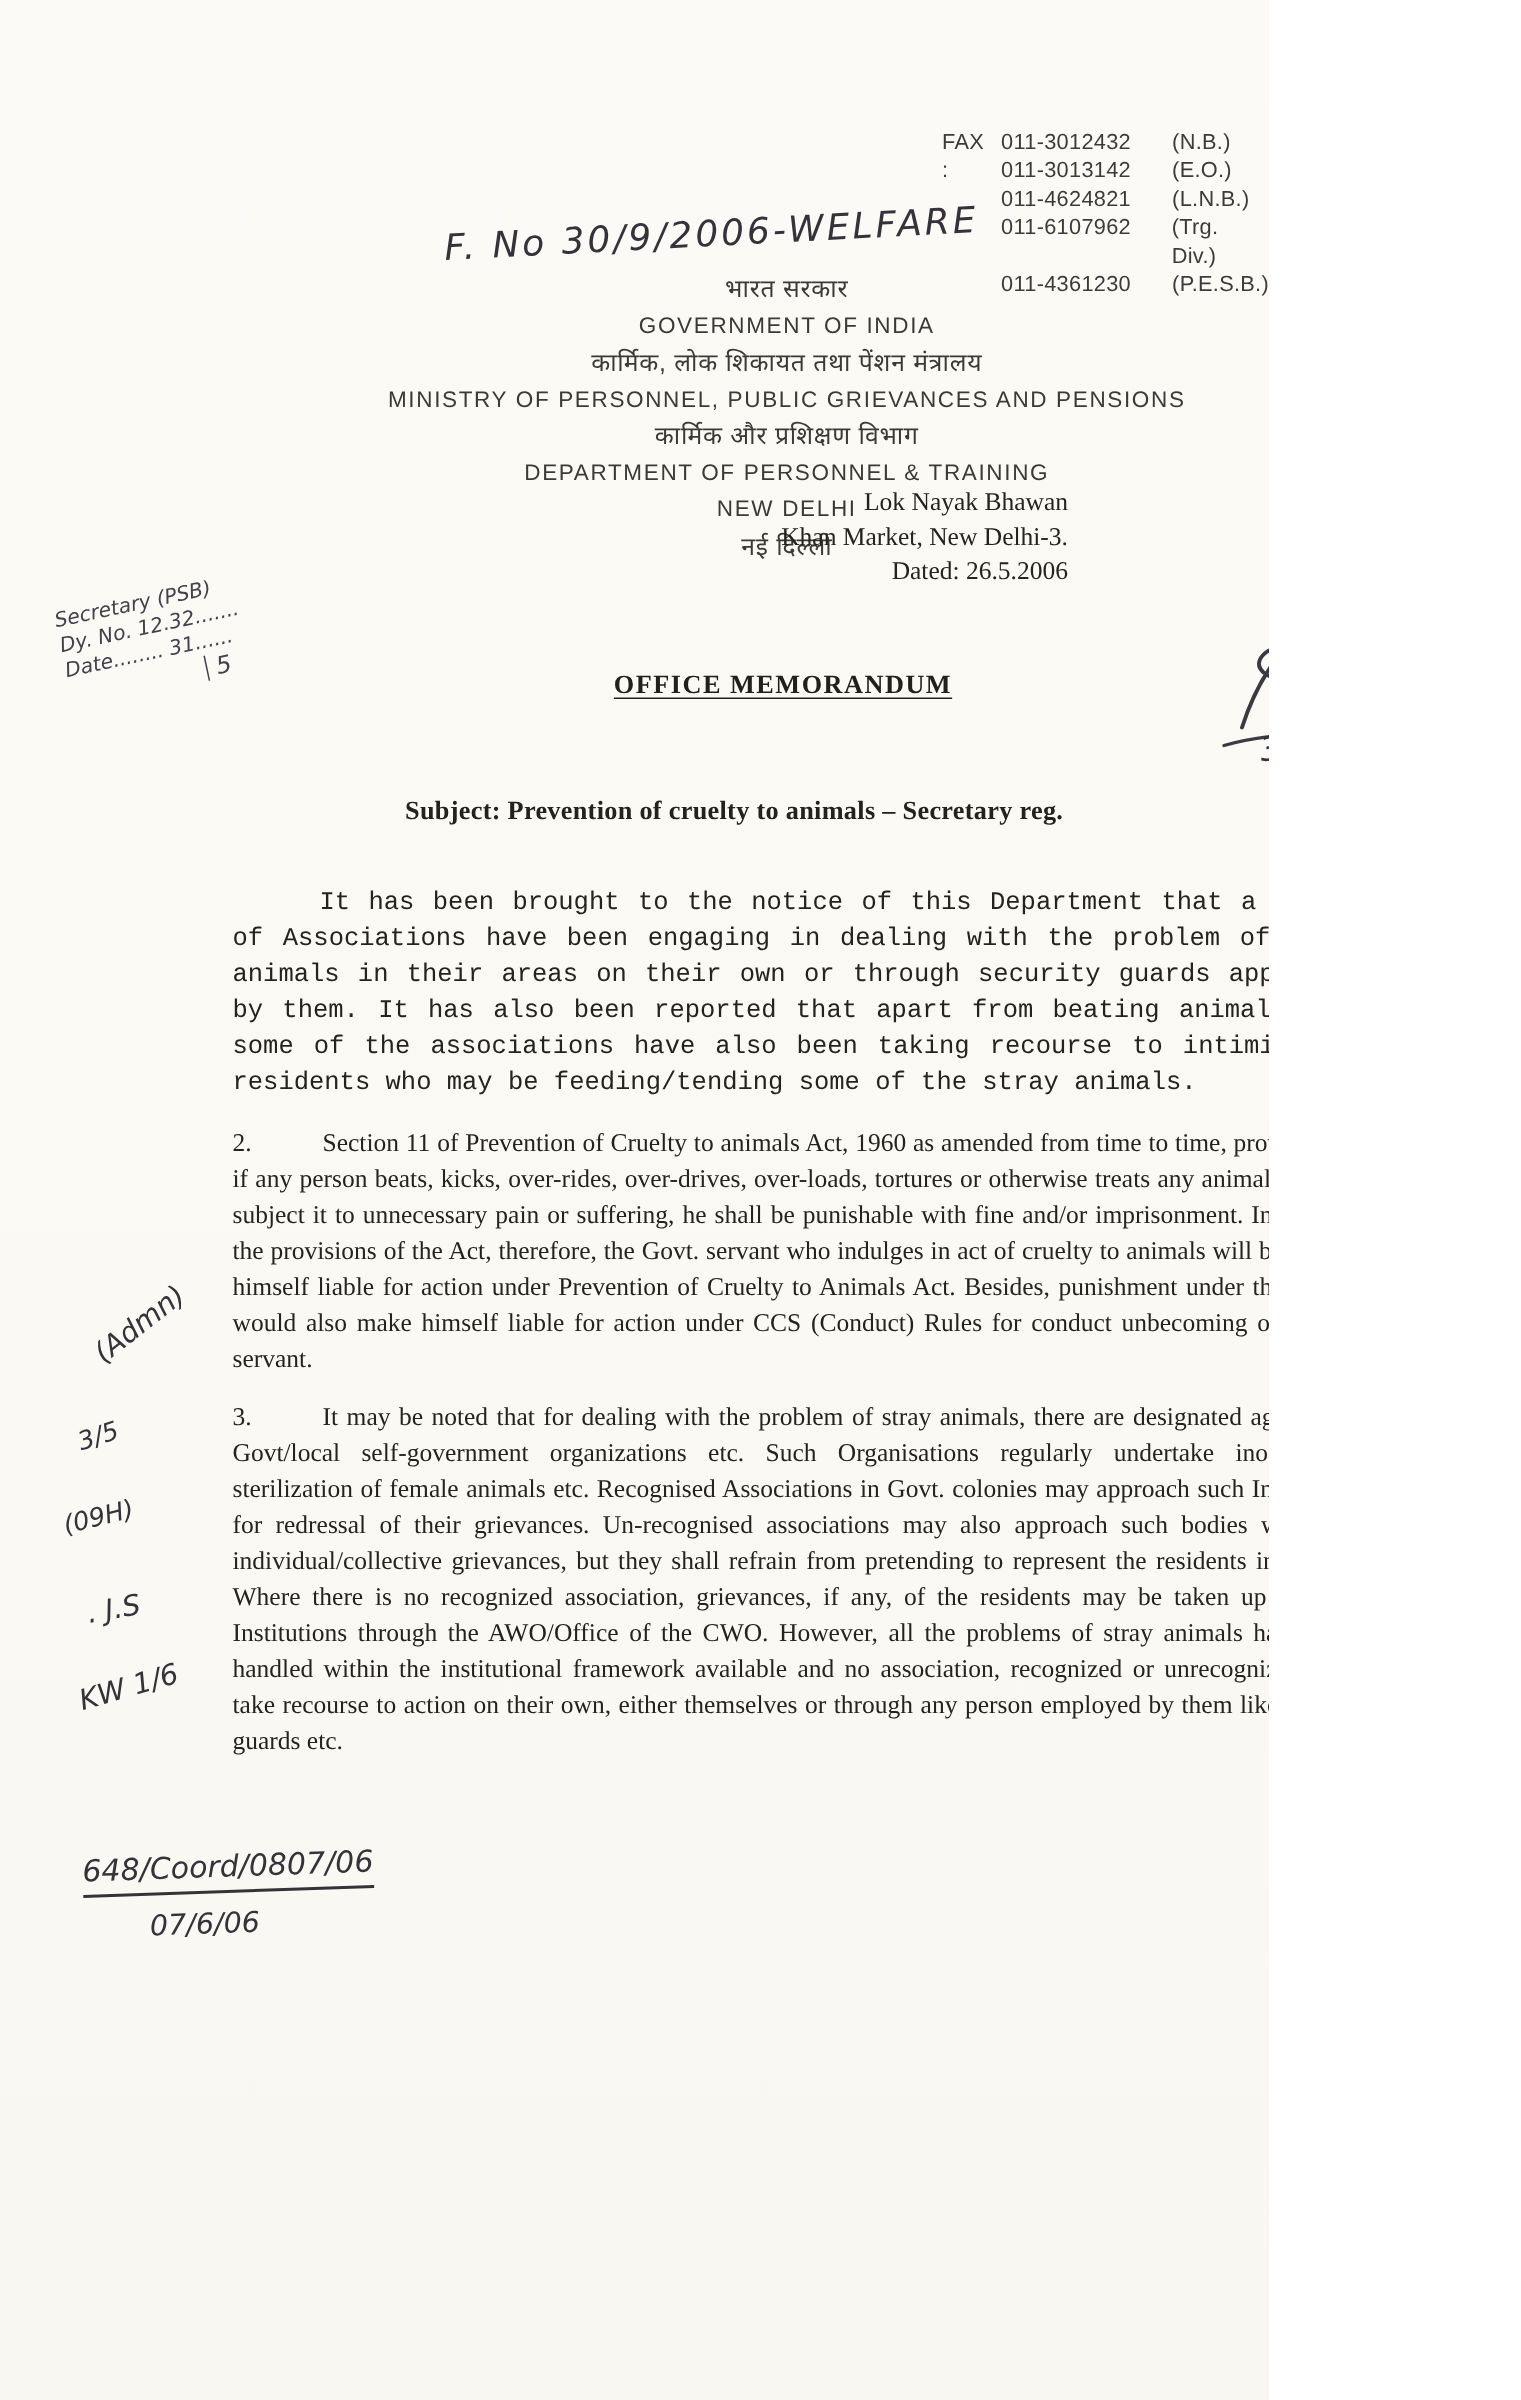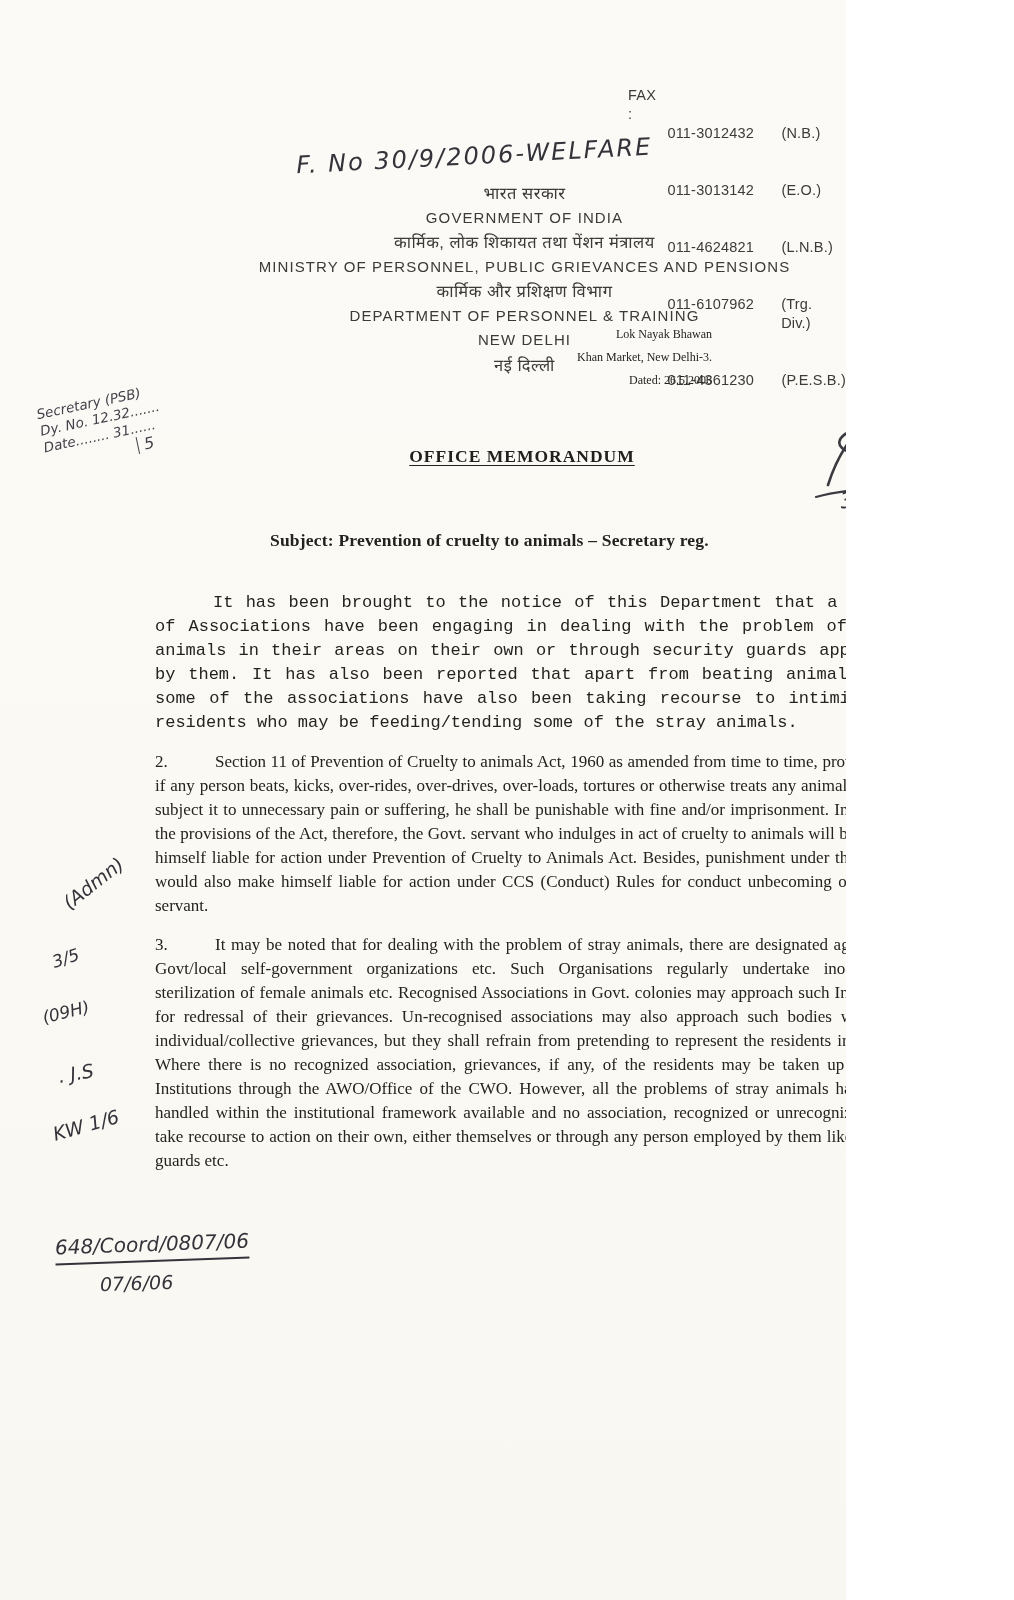--- a/index.html
+++ b/index.html
@@ -11,34 +11,34 @@
     color:#2a2926; overflow:hidden;
   }
 
   
   .fax-block{
     position:absolute; left:628px; top:86px;
     display:flex; gap:9px;
     font-family:"Liberation Sans", sans-serif;
     font-size:14.5px; color:#3c3b37; letter-spacing:.2px; line-height:19px;
   }
-  .fax-line{ display:flex;margin-top:38px; }
+  .fax-line{ display:flex; }
   .fax-num{ width:110px; }
   .fax-unit{ padding-left:4px; }
 
   .letterhead{
     position:absolute; left:16px; top:183px; width:985px; text-align:center;
     font-family:"Liberation Sans", sans-serif; color:#3b3a36;margin-left:16px;
   }
   .lh-line{ font-size:15px; letter-spacing:1.1px; line-height:20px; margin-bottom:4.5px; }
   .lh-hi{ font-size:16.5px; letter-spacing:.5px; }
 
   .station{
     position:absolute; right:134px; top:323px; width:320px;
-    text-align:right; font-size:12px; line-height:23px; color:#24231f;
+    text-align:right; font-size:17px; line-height:23px; color:#24231f;
   }
 
   .memo-title{
     position:absolute; left:15px; top:446px; width:1014px; text-align:center;
     font-size:17.5px; font-weight:bold; letter-spacing:1px;
     text-decoration:underline; text-underline-offset:3px; color:#21201c;
   }
 
   .subject{
     position:absolute; left:270px; top:530px;

